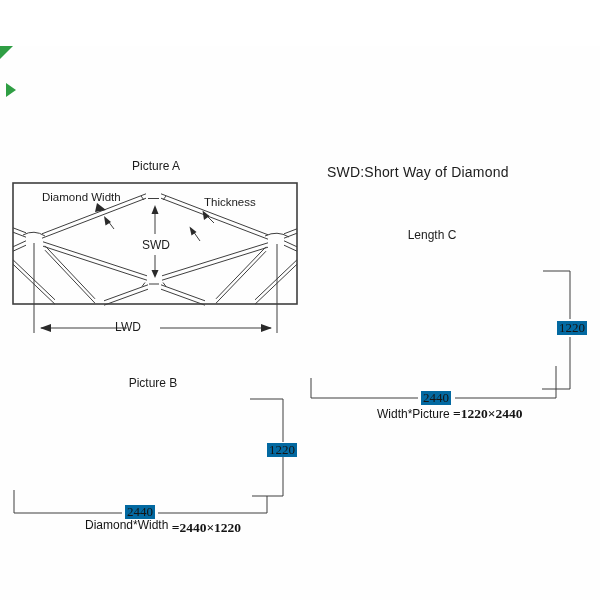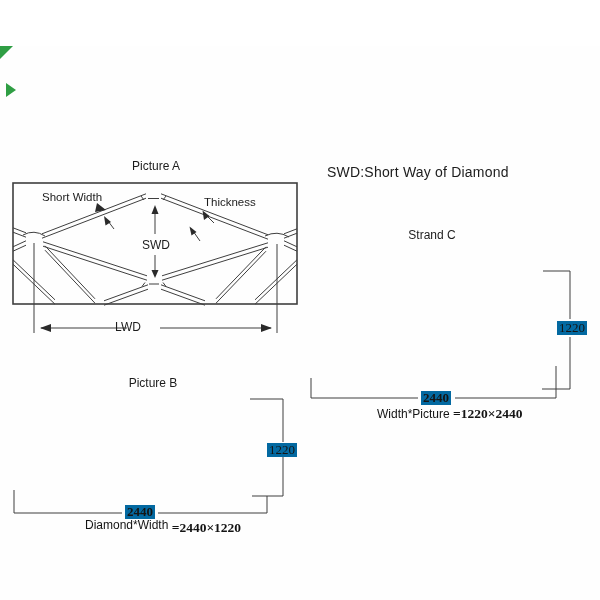--- a/index.html
+++ b/index.html
@@ -5,21 +5,21 @@
   html,body{margin:0;padding:0;background:#ffffff;}
   .canvas{position:relative;width:600px;height:578px;background:#fefefe;overflow:hidden;
           font-family:"Liberation Sans",sans-serif;margin-top:46px;}
   svg{position:absolute;left:0;top:0;}
   .lbl{position:absolute;color:#1c1c1c;white-space:nowrap;line-height:1.1;}
   .ctr{transform:translateX(-50%);}
   .t12{font-size:12px;}
   .t11{font-size:11.5px;}
   .def{font-size:14px;letter-spacing:0.2px;text-align:right;}
   .dim{font-family:"Liberation Serif",serif;font-size:13px;background:#0369a1;padding:0 2px;color:#141414;}
-  .dimb{font-weight:bold;}
+  .dimb{font-weight:normal;}
   .formula{font-size:12px;color:#141414;}
   .formula .val{font-family:Liberation Serif, serif;font-weight:bold;font-size:13.5px;position:relative;}
   .formula .val.dropped{top:3px;text-align:center;}
   .stroke, line, polyline, path.stroke{stroke:#3f3f3f;stroke-width:1;fill:none;}
   .head{fill:#2a2a2a;stroke:none;}
 </style>
 </head>
 <body>
 
 <div class="canvas">
@@ -165,32 +165,32 @@
         <line x1="556" y1="320" x2="556" y2="352"></line>
         <line x1="311" y1="332" x2="311" y2="352"></line>
         <line x1="311" y1="352" x2="418" y2="352"></line>
         <line x1="455" y1="352" x2="556" y2="352"></line>
       </g>
     </g>
   </svg>
 
   <div class="lbl ctr t12" style="left:156px;top:114px">Picture A</div>
 
-  <div class="lbl t11" style="left:42px;top:145px">Short Width</div>
+  <div class="lbl t11" style="left:42px;top:145px">Diamond Width</div>
 
   <div class="lbl t11" style="left:204px;top:150px">Thickness</div>
 
   <div class="lbl ctr t12" style="left:156px;top:193px">SWD</div>
 
   <div class="lbl ctr t12" style="left:128px;top:275px">LWD</div>
 
   <div class="lbl def" style="left:327px;top:119px">SWD:Short Way of Diamond</div>
 
 
-  <div class="lbl ctr t12" style="left:432px;top:183px">Strand C</div>
+  <div class="lbl ctr t12" style="left:432px;top:183px">Length C</div>
 
   <div class="lbl ctr t12" style="left:153px;top:331px">Picture B</div>
 
   <div class="lbl ctr dim" style="left:572px;top:275px">1220</div>
   <div class="lbl ctr dim dimb" style="left:436px;top:345px">2440</div>
   <div class="lbl formula" style="left:377px;top:361px">
     <span>Width*Picture</span>
     <span class="val">=1220×2440</span>
   </div>
 

